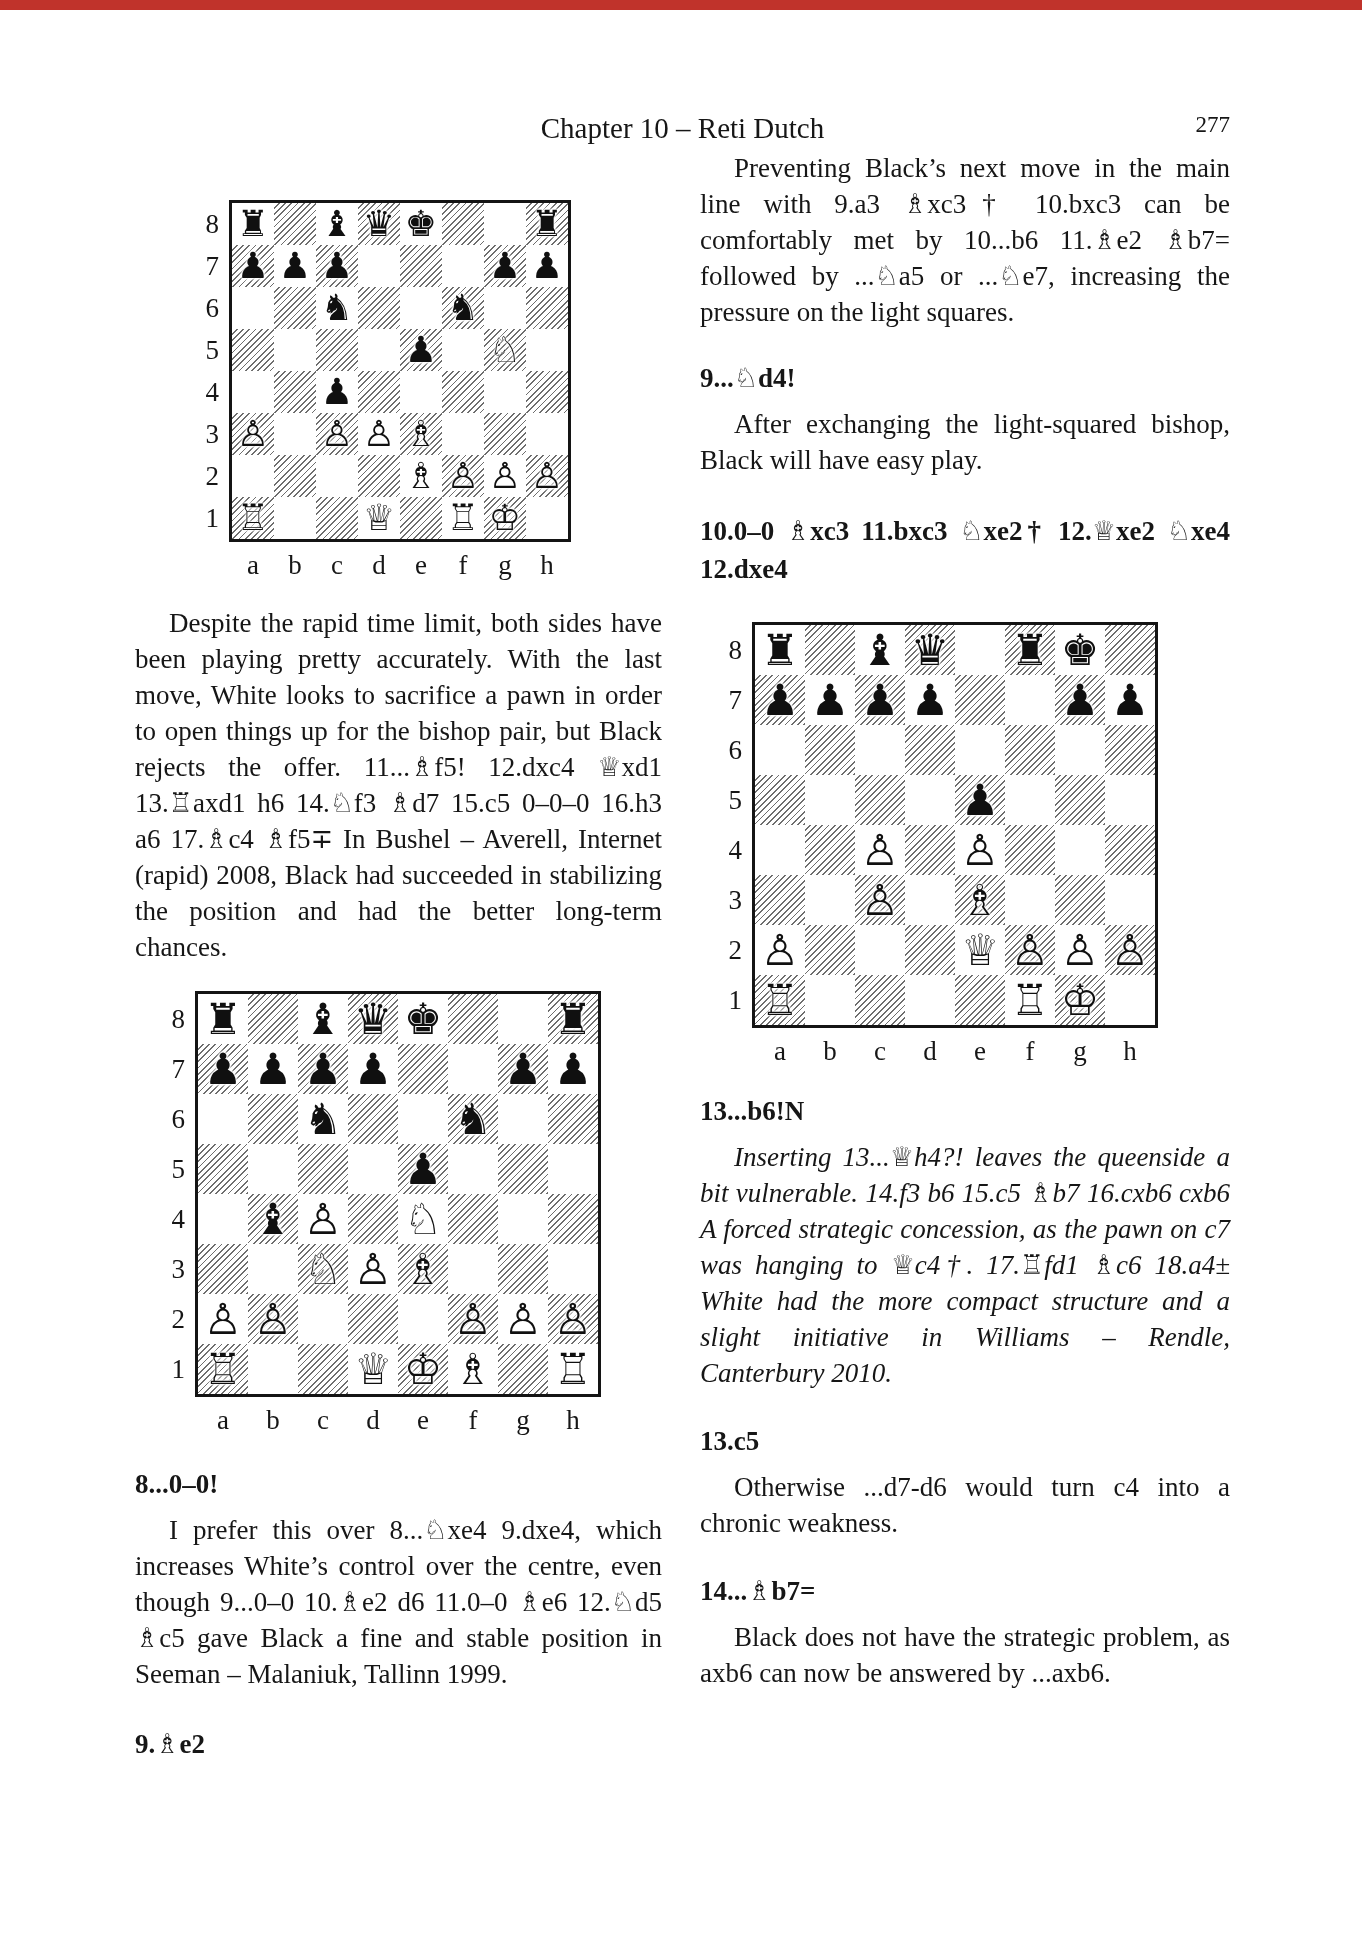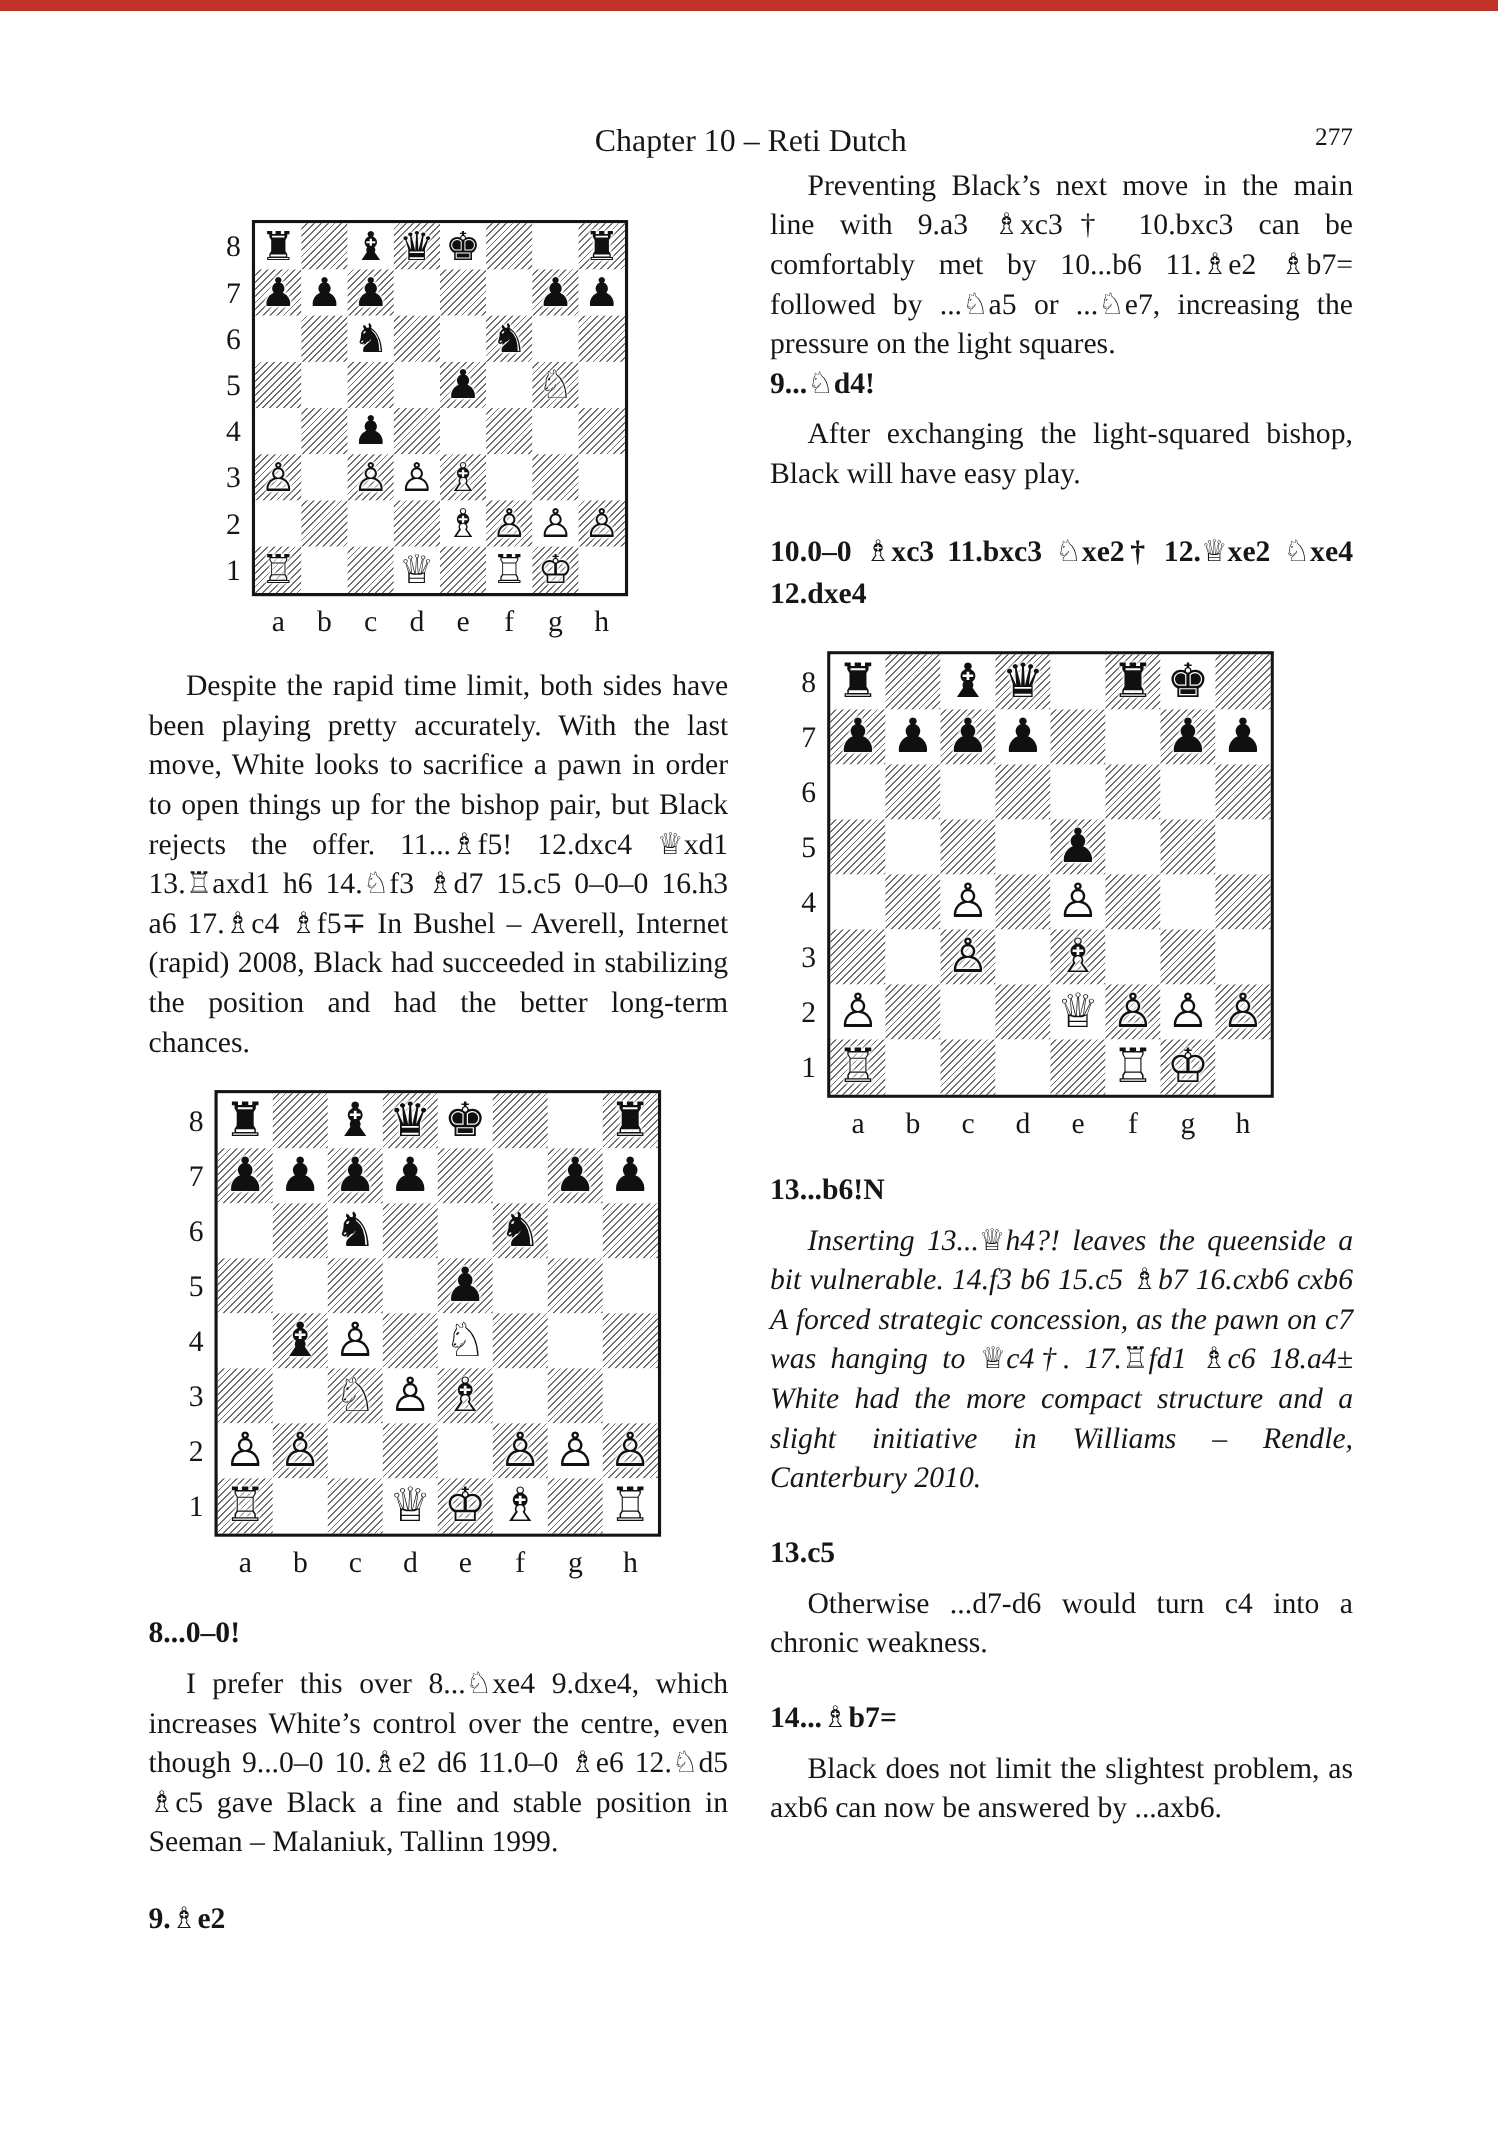--- a/index.html
+++ b/index.html
@@ -34,21 +34,21 @@
   .file-row{display:flex;margin-left:37px;}
   .file-label{width:var(--sq);text-align:center;font-size:27px;padding-top:8px;}
   
   .d1{margin-top:200px;margin-left:60px;}
   .lc-para1{margin-top:24px;}
   .d2{margin-top:26px;margin-left:26px;}
   .lc-h1{margin-top:30px;}
   .lc-para2{margin-top:10px;}
   .lc-h2{margin-top:34px;}
   .rc-para1{margin-top:150px;}
-  .rc-h1{}
+  .rc-h1{margin-top:30px;}
   .rc-para2{margin-top:10px;}
   .rc-moves{margin-top:34px;}
   .d3{margin-top:34px;margin-left:18px;}
   .rc-h2{margin-top:26px;}
   .rc-para3{margin-top:10px;font-style:italic;}
   .rc-h3{margin-top:32px;}
   .rc-para4{margin-top:10px;}
   .rc-h4{margin-top:32px;}
   .rc-para5{margin-top:10px;}
 </style>
@@ -520,15 +520,15 @@
     <p class="heading rc-h2">13...b6!N</p>
 
     <p class="para rc-para3">Inserting 13...♕h4?! leaves the queenside a bit vulnerable. 14.f3 b6 15.c5 ♗b7 16.cxb6 cxb6 A forced strategic concession, as the pawn on c7 was hanging to ♕c4†. 17.♖fd1 ♗c6 18.a4± White had the more compact structure and a slight initiative in Williams – Rendle, Canterbury 2010.</p>
 
     <p class="heading rc-h3">13.c5</p>
 
     <p class="para rc-para4">Otherwise ...d7-d6 would turn c4 into a chronic weakness.</p>
 
     <p class="heading rc-h4">14...♗b7=</p>
 
-    <p class="para rc-para5">Black does not limit the slightest problem, as axb6 can now be answered by ...axb6.</p>
+    <p class="para rc-para5">Black does not have the strategic problem, as axb6 can now be answered by ...axb6.</p>
   </div>
 </div>
 
 </body></html>

